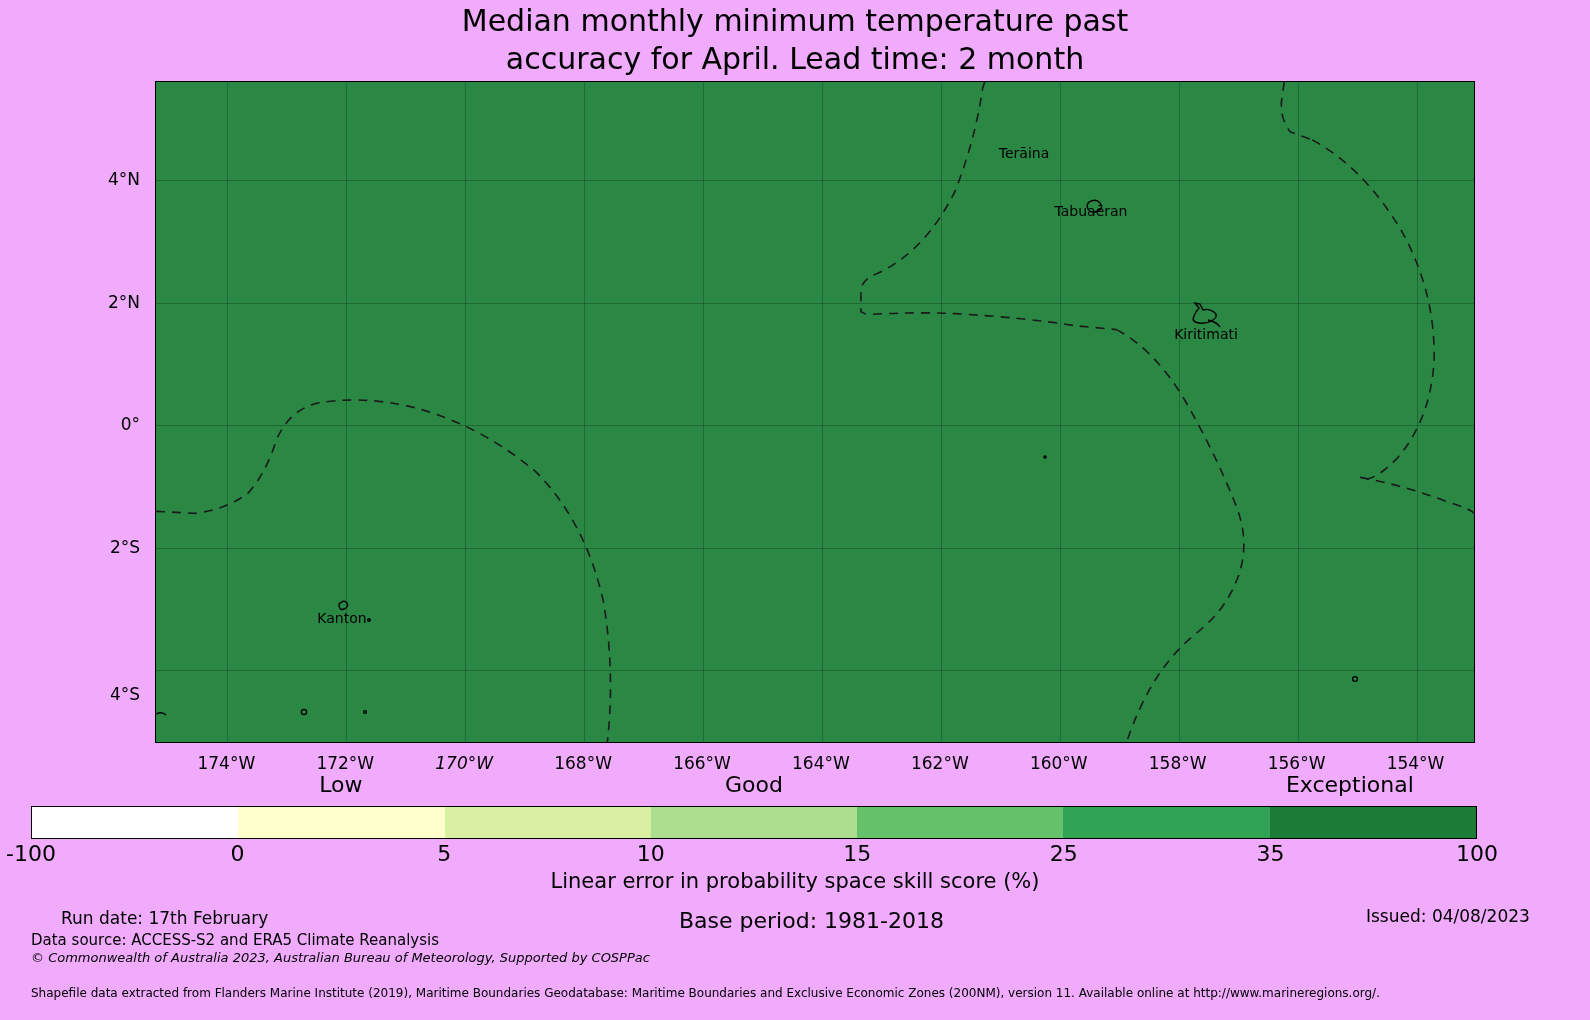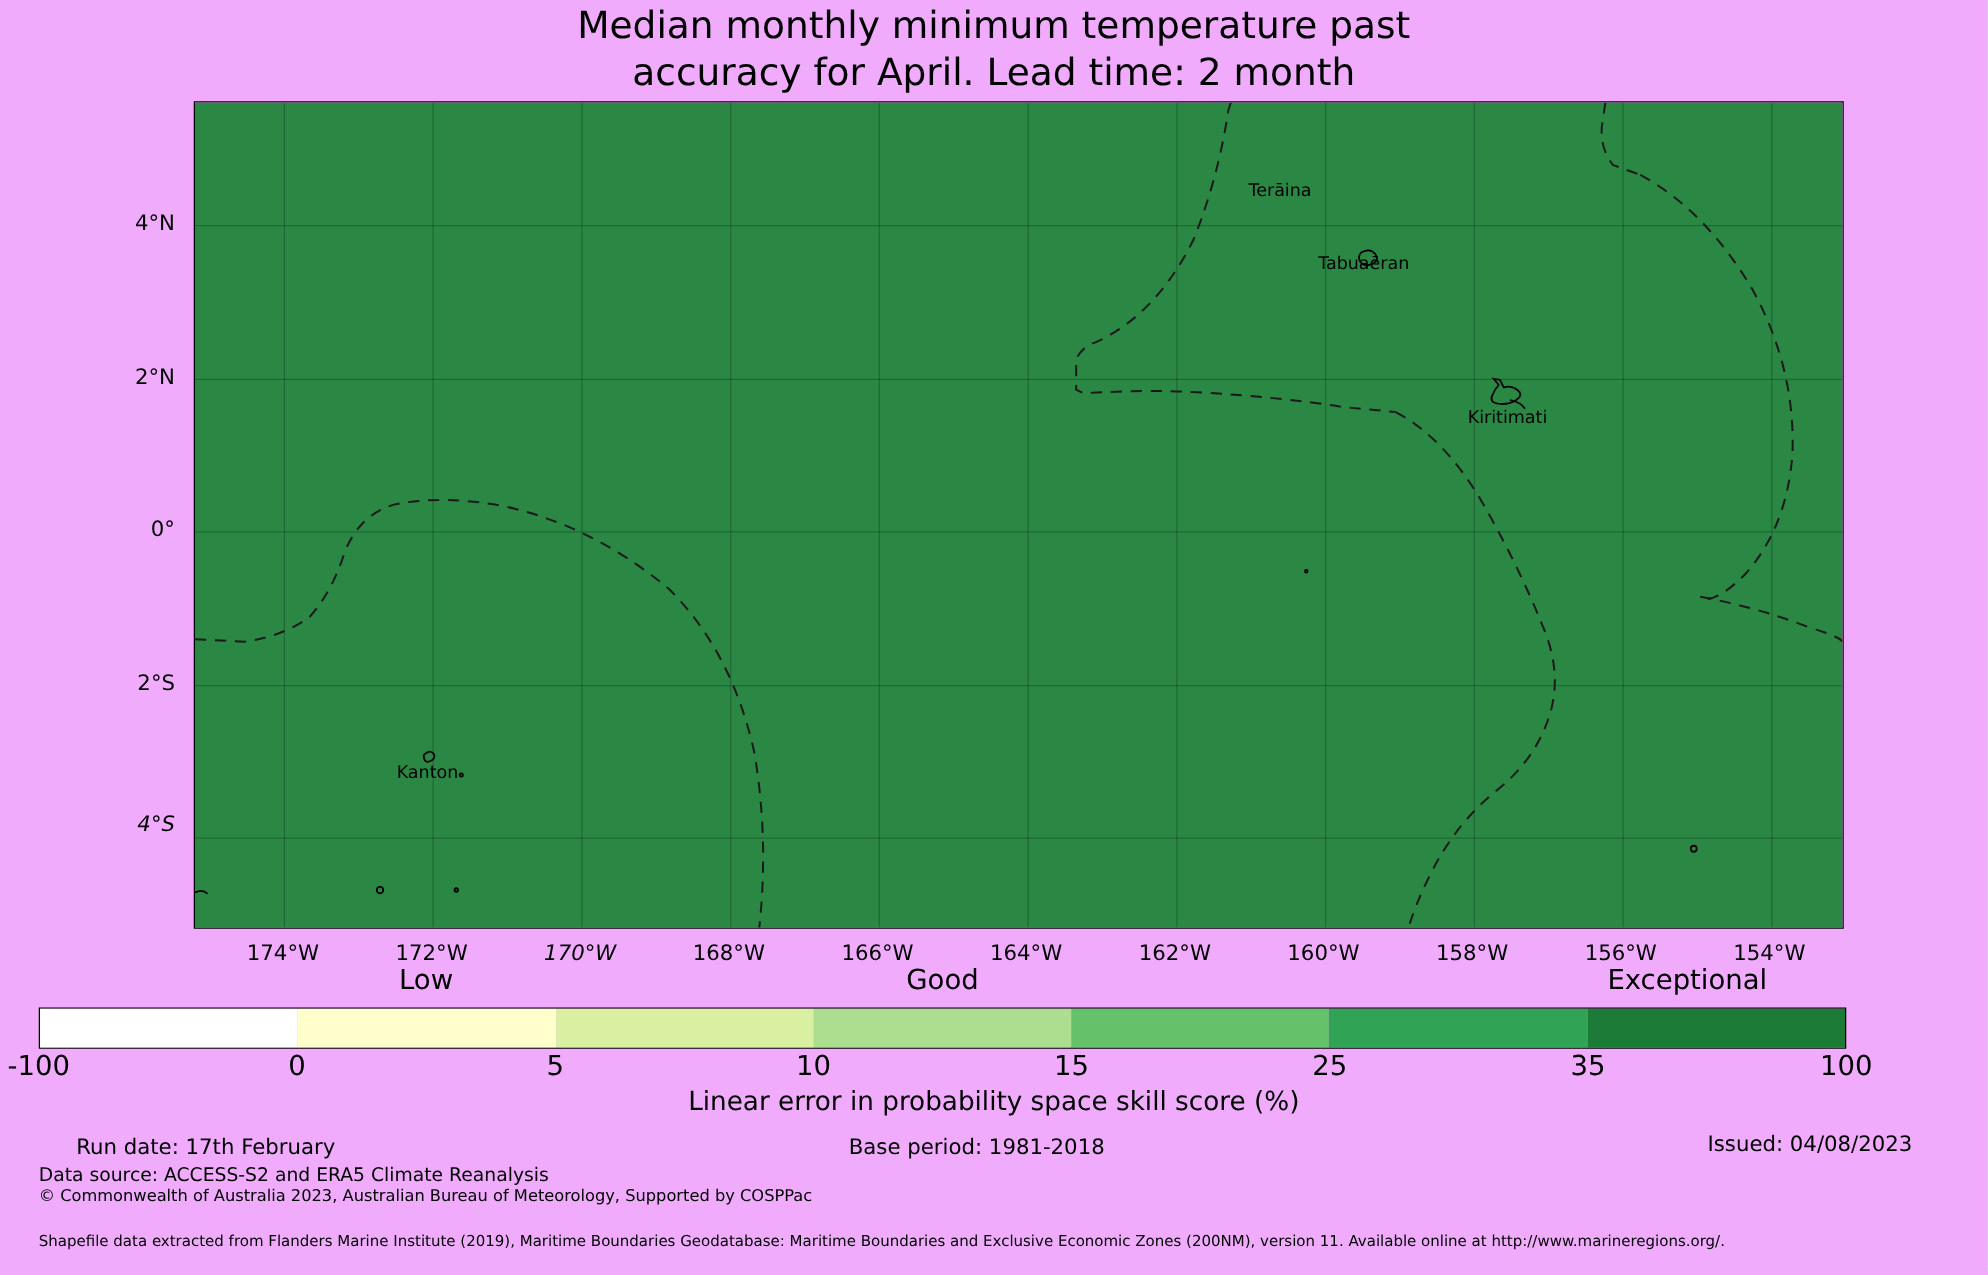--- a/index.html
+++ b/index.html
@@ -69,24 +69,24 @@
     position: absolute; top: 841px; font-size: 22px; color: #000;
     transform: translateX(-50%); white-space: nowrap;
   }
   .cbar-title {
     position: absolute; left: 0; top: 869px; width: 1590px;
     text-align: center; font-size: 21px; color: #000;
   }
 
   
   .f-run   { position: absolute; left: 31px;  top: 908px; font-size: 17px; color: #000; margin-left: 30px; }
-  .f-base  { position: absolute; left: 679px; top: 908px; font-size: 17px; color: #000; }
+  .f-base  { position: absolute; left: 679px; top: 908px; font-size: 22px; color: #000; }
   .f-issue { position: absolute; left: 1366px;top: 906px; font-size: 17px; color: #000; }
   .f-src   { position: absolute; left: 31px;  top: 931px; font-size: 15px; color: #000; }
-  .f-copy  { position: absolute; left: 31px;  top: 950px; font-size: 13px; color: #000; }
+  .f-copy  { position: absolute; left: 31px;  top: 950px; font-size: 13px; color: #000; font-style: italic; }
   .f-shape { position: absolute; left: 31px;  top: 986px; font-size: 12px; color: #000; }
 </style>
 </head>
 <body>
 
 <div id="page">
 
   <div class="title">Median monthly minimum temperature past
 accuracy for April. Lead time: 2 month</div>
 
@@ -156,21 +156,21 @@
     <div class="island-label" style="left:935px; top:129px;">Tabuaēran</div>
     <div class="island-label" style="left:1050px; top:252px;">Kiritimati</div>
     <div class="island-label" style="left:186px; top:536px;">Kanton</div>
   </div>
 
   <div id="yticks">
       <div class="ylab" style="top: 179.074px;">4°N</div>
       <div class="ylab" style="top: 301.667px;">2°N</div>
       <div class="ylab" style="top: 424.259px;">0°</div>
       <div class="ylab" style="top: 546.852px;">2°S</div>
-      <div class="ylab" style="top: 660px; font-style: italic;">4°S</div>
+      <div class="ylab" style="top: 694px;">4°S</div>
     </div>
   <div id="xticks">
       <div class="xlab" style="left: 226.351px;">174°W</div>
       <div class="xlab" style="left: 345.27px;">172°W</div>
       <div class="xlab" style="left: 464.189px; font-style: italic;">170°W</div>
       <div class="xlab" style="left: 583.108px;">168°W</div>
       <div class="xlab" style="left: 702.027px;">166°W</div>
       <div class="xlab" style="left: 820.946px;">164°W</div>
       <div class="xlab" style="left: 939.865px;">162°W</div>
       <div class="xlab" style="left: 1058.78px;">160°W</div>

